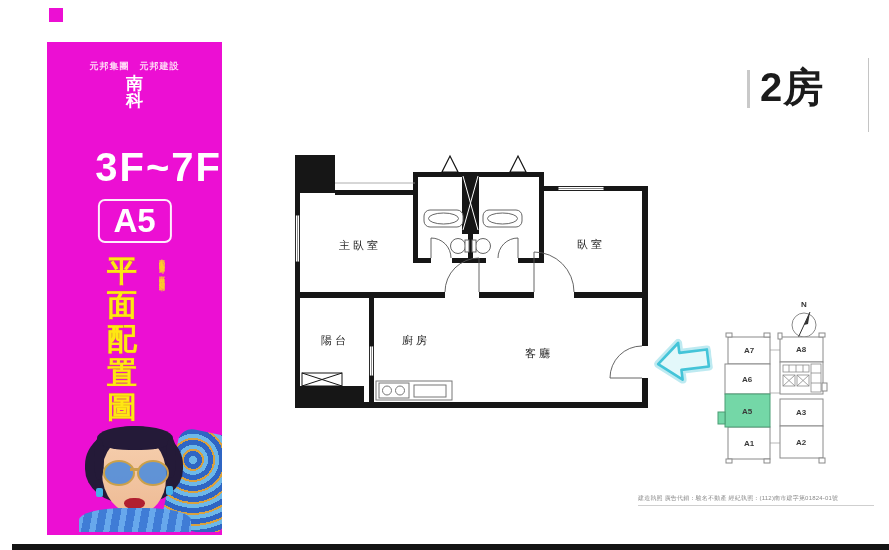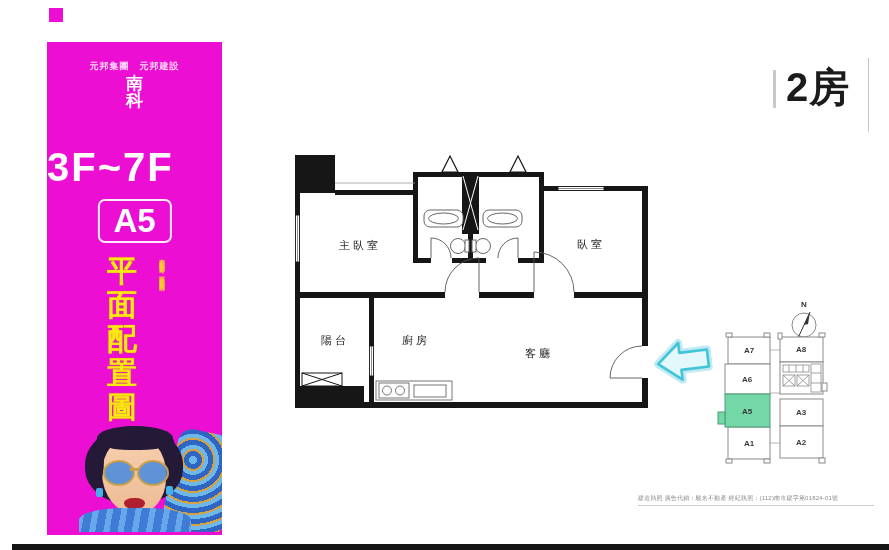--- a/index.html
+++ b/index.html
@@ -7,21 +7,21 @@
         font-family:"Liberation Sans","DejaVu Sans",sans-serif;margin-left:12px;}
 
   
   #corner-square{position:absolute;left:37px;top:8px;width:14px;height:14px;background:#EC0FD3;}
   #sidebar{position:absolute;left:35px;top:42px;width:175px;height:493px;background:#EC0FD3;color:#fff;}
   .company-line{position:absolute;top:18px;left:0;right:0;text-align:center;
                 font-size:9px;letter-spacing:1px;color:#ffd9f6;font-weight:bold;}
   .logo-row{position:absolute;top:33px;left:0;right:0;display:flex;justify-content:center;align-items:center;gap:3px;}
   .logo-prefix{display:flex;flex-direction:column;line-height:1;font-weight:bold;font-size:17px;text-align:center;}
   .logo-name{font-size:42px;font-weight:bold;letter-spacing:1px;line-height:1;}
-  .floors{position:absolute;top:103px;left:0;right:0;text-align:left;
+  .floors{position:absolute;top:103px;left:0;right:0;text-align:right;
           font-size:40px;font-weight:bold;letter-spacing:2px;}
   .unit-badge{position:absolute;top:157px;left:50%;transform:translateX(-50%);
               border:2.5px solid rgba(255,255,255,.92);border-radius:7px;
               padding:1px 14px;font-size:33px;font-weight:bold;}
   .vtitle{position:absolute;top:212px;left:60px;display:flex;flex-direction:column;
           align-items:center;color:#FFE713;font-weight:bold;font-size:30px;line-height:34px;
           text-shadow:0 0 1px #c99b00;}
   .vdisclaimer{position:absolute;top:212px;left:110px;height:180px;
                writing-mode:vertical-rl;font-size:6px;letter-spacing:1px;color:#FFE713;opacity:.9;}
   
@@ -38,21 +38,21 @@
   .lens{width:28px;height:22px;background:rgba(64,136,226,.82);border:2px solid #caa04b;border-radius:50%;top:34px;}
   .lens.l{left:56px;} .lens.r{left:90px;}
   .bridge{left:83px;top:42px;width:9px;height:3px;background:#caa04b;}
   .lips{left:77px;top:72px;width:21px;height:11px;background:#b01f30;border-radius:45% 45% 50% 50%;}
   .earring{width:7px;height:9px;background:#45b1e8;border-radius:2px;}
   .earring.l{left:49px;top:62px;} .earring.r{left:119px;top:60px;}
   .scarf-neck{left:32px;top:82px;width:112px;height:30px;border-radius:40% 40% 0 0;
      background:repeating-linear-gradient(100deg,#67a8ec 0 6px,#3f7cd6 6px 14px);}
 
   
-  .type-header{position:absolute;left:761px;top:66px;display:flex;align-items:flex-start;}
+  .type-header{position:absolute;left:735px;top:66px;display:flex;align-items:flex-start;}
   .type-bar{width:3px;height:38px;background:#c9c9c9;margin-right:10px;margin-top:4px;}
   .type-text{font-size:40px;font-weight:bold;color:#1b1b1b;letter-spacing:1px;line-height:1.05;}
   .edge-line{position:absolute;left:856px;top:58px;width:1px;height:74px;background:#c4c4c4;}
 
   #floorplan{position:absolute;left:280px;top:150px;}
   #arrow{position:absolute;left:642px;top:338px;transform:rotate(-7deg);}
   #keyplan{position:absolute;left:700px;top:293px;}
 
   .fine-print{position:absolute;left:626px;top:494px;width:236px;font-size:6px;
               color:#8a8a8a;letter-spacing:.2px;border-bottom:1px solid #cfcfcf;

